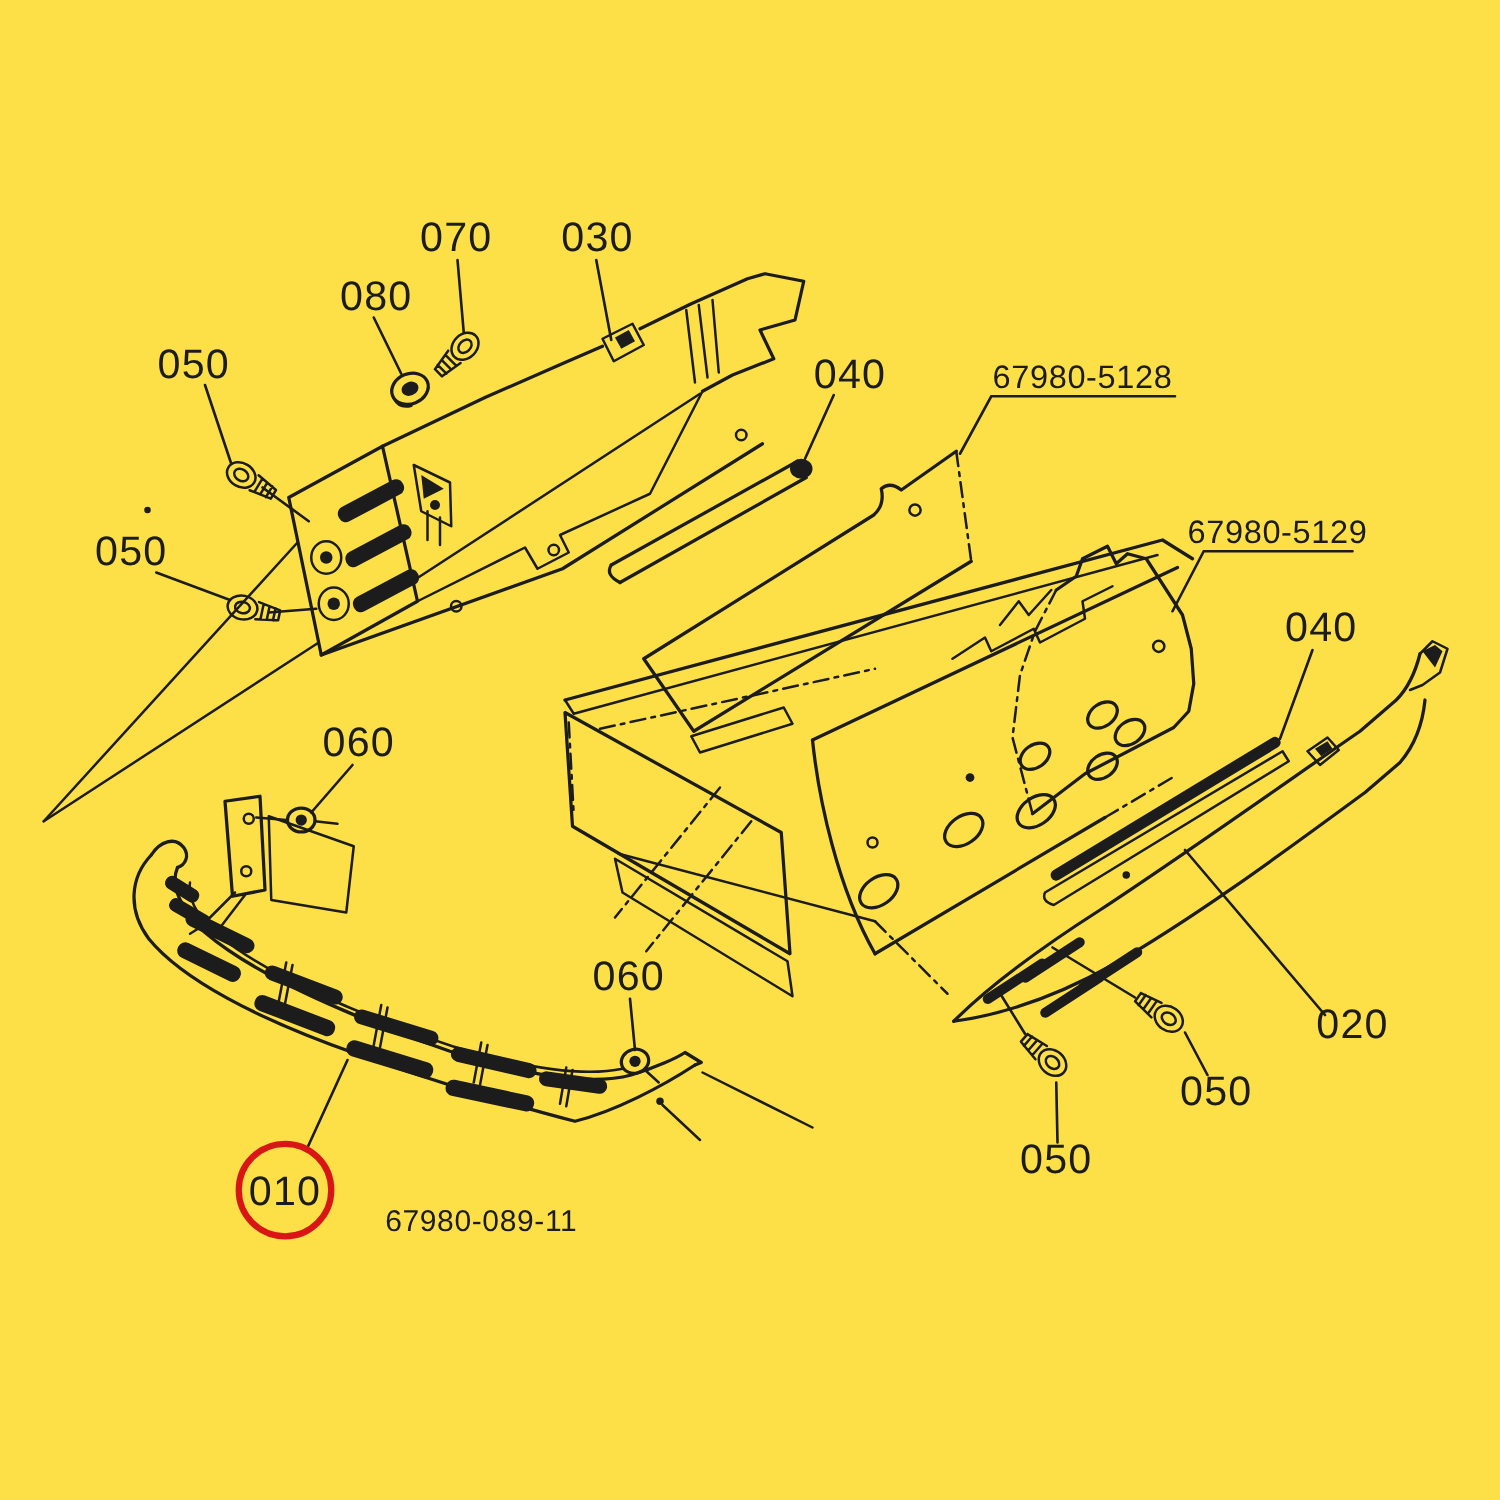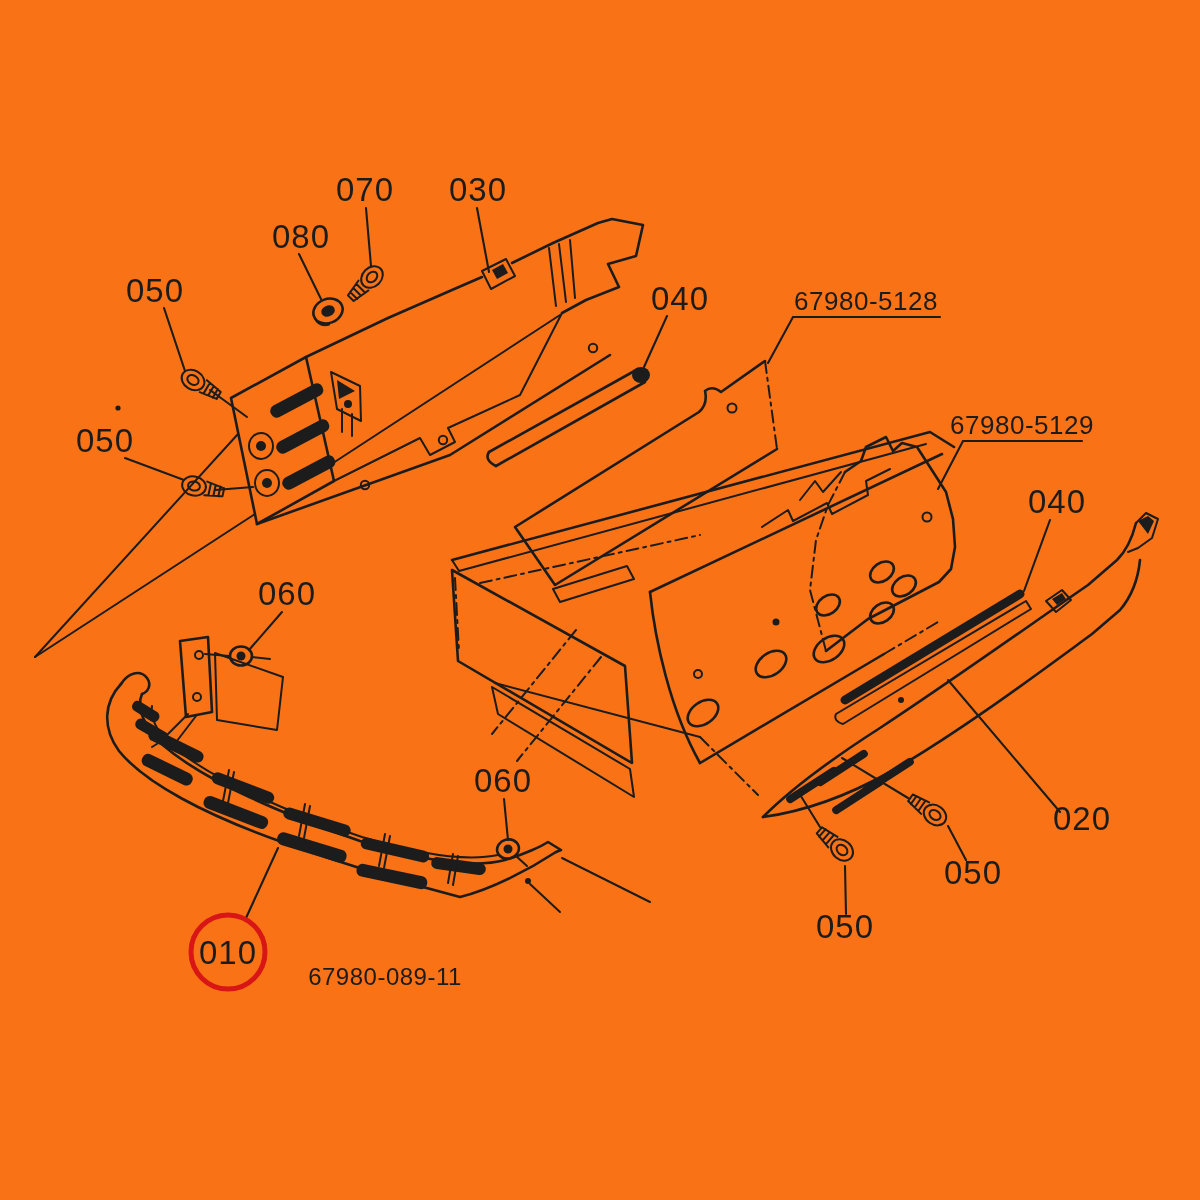--- a/index.html
+++ b/index.html
@@ -1,16 +1,16 @@
 <!DOCTYPE html>
 <html><head>
 <meta charset="utf-8">
 <style>
   html,body{margin:0;padding:0;background:#ffffff;}
-  .stage{position:relative;width:1200px;height:1200px;background:#f97316;overflow:hidden;}
+  .stage{position:relative;width:1200px;height:1200px;background:#fde047;overflow:hidden;}
   svg{display:block;}
   .ln{fill:none;stroke:#1c1c1c;stroke-width:2.6;stroke-linecap:round;stroke-linejoin:round;}
   .ln-thin{fill:none;stroke:#1c1c1c;stroke-width:2;stroke-linecap:round;stroke-linejoin:round;}
   .ldr{fill:none;stroke:#1c1c1c;stroke-width:2.1;stroke-linecap:round;}
   .dd{fill:none;stroke:#1c1c1c;stroke-width:2;stroke-dasharray:12 5 3 5;stroke-linecap:round;}
   .dk{fill:#1c1c1c;stroke:none;}
   .co{font-family:"Liberation Sans",sans-serif;font-size:33px;fill:#1c1c1c;letter-spacing:1px;}
   .pn{font-family:"Liberation Sans",sans-serif;font-size:26px;fill:#1c1c1c;letter-spacing:0.5px;}
   .pn2{font-family:"Liberation Sans",sans-serif;font-size:24px;fill:#1c1c1c;letter-spacing:0.5px;}
   text{text-anchor:middle;}

